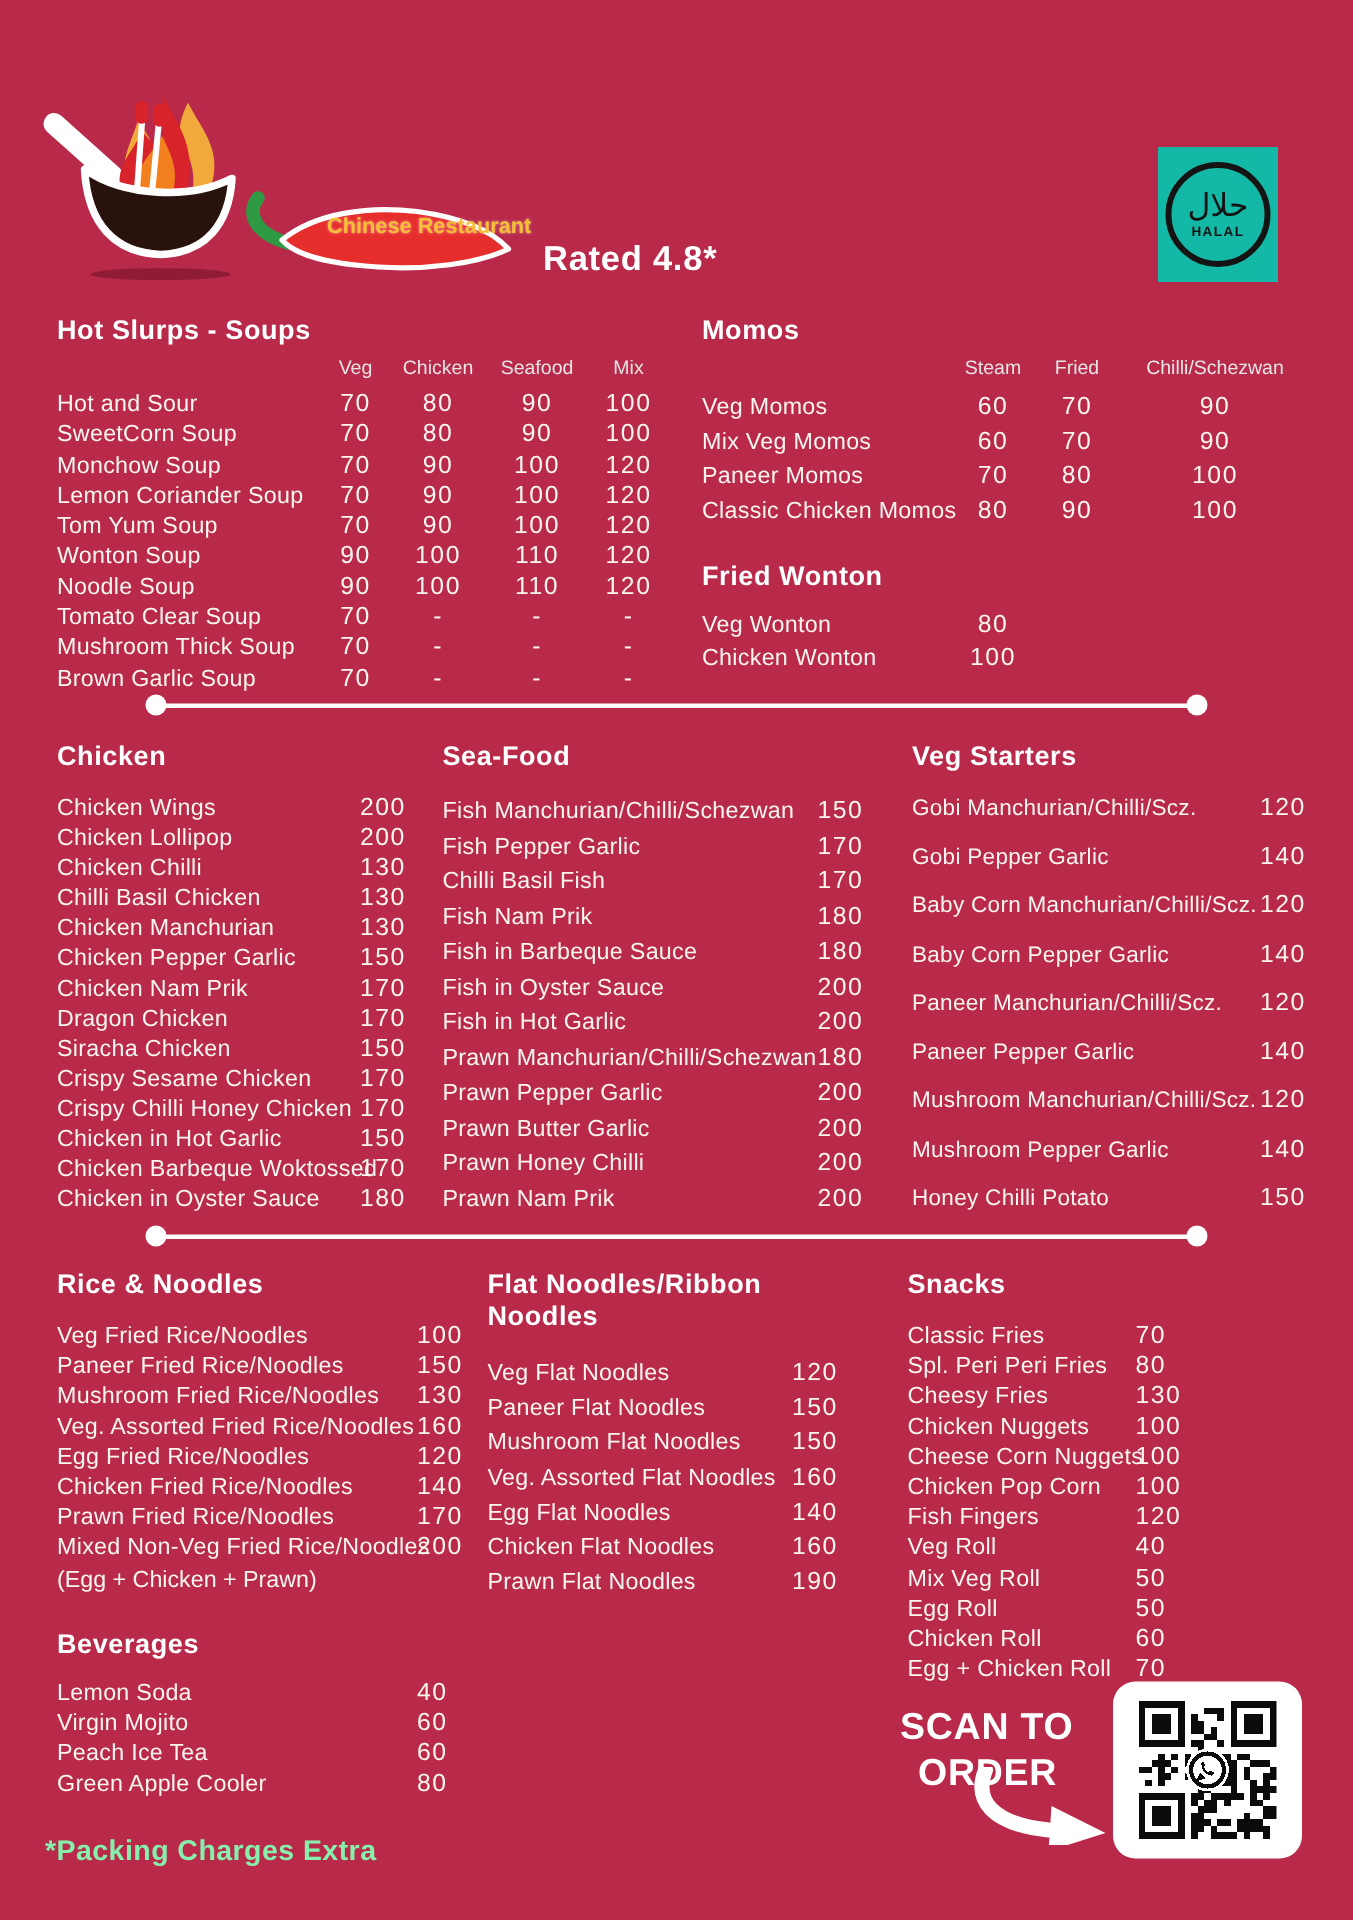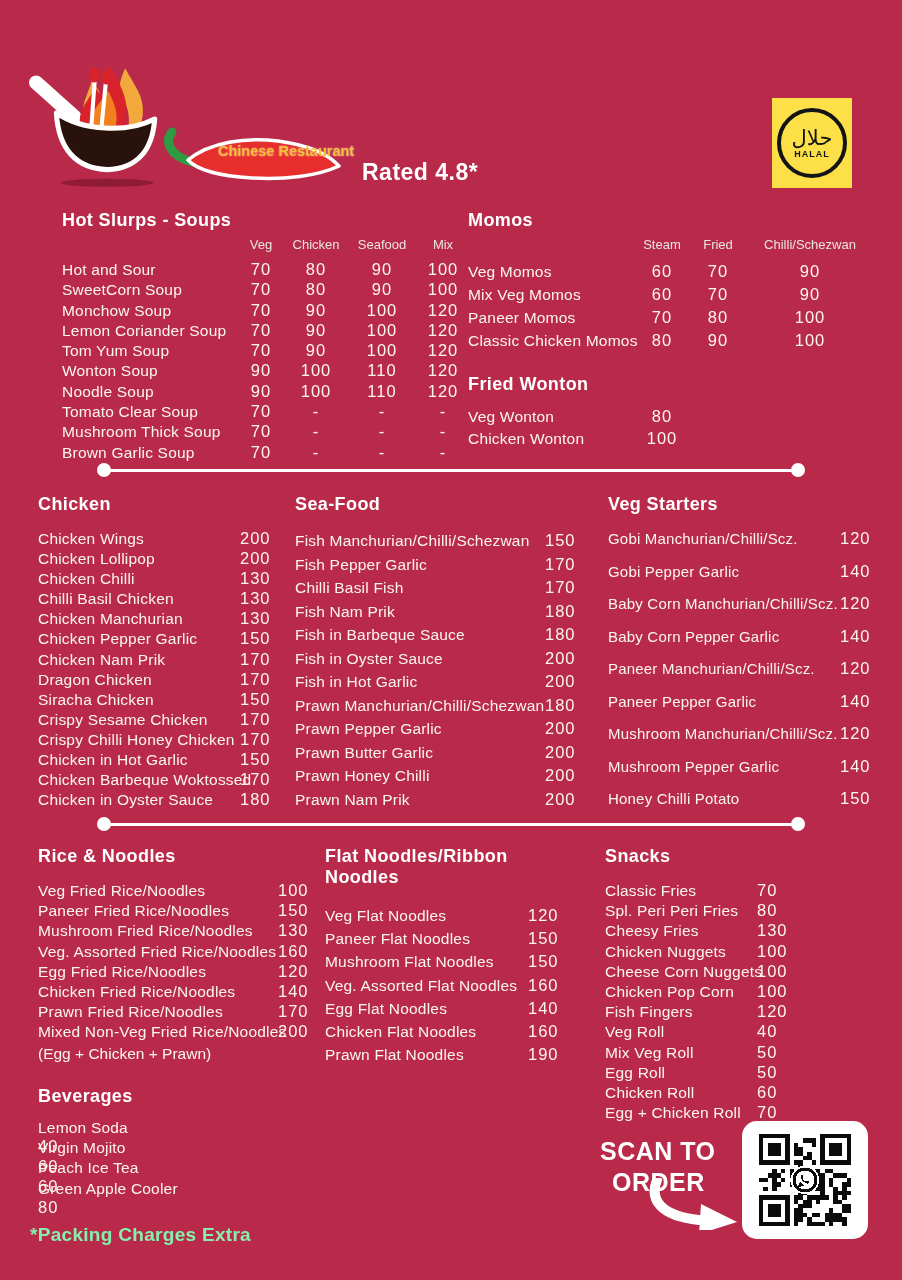--- a/index.html
+++ b/index.html
@@ -8,35 +8,35 @@
     background:#B92A4A;color:#FBF5EF;
     font-family:"Liberation Sans",sans-serif;
     -webkit-font-smoothing:antialiased;
   }
   
   .logo-wok{position:absolute;left:28px;top:50px;width:152px;height:142px;}
   .brand{position:absolute;left:170px;top:30px;font-size:96px;font-weight:bold;color:#FFFFFF;letter-spacing:2px;line-height:1;}
   .chili-banner{position:absolute;left:158px;top:126px;width:185px;height:56px;}
   .tagline{position:absolute;left:218px;top:143px;font-size:14.5px;font-weight:bold;color:#F6BF35;white-space:nowrap;text-shadow:0 0 2px rgba(255,255,255,.55);}
   .rated{position:absolute;left:362px;top:159px;font-size:23px;font-weight:bold;color:#FFFFFF;letter-spacing:.5px;}
-  .halal{position:absolute;left:772px;top:98px;width:80px;height:90px;background:#fde047;display:flex;align-items:center;justify-content:center;}
+  .halal{position:absolute;left:772px;top:98px;width:80px;height:90px;background:#14b8a6;display:flex;align-items:center;justify-content:center;}
   .halal-circle{width:62px;height:62px;border:4px solid #141414;border-radius:50%;display:flex;flex-direction:column;align-items:center;justify-content:center;}
   .halal-arabic{font-size:21px;line-height:1.05;color:#141414;}
   .halal-label{font-size:9px;font-weight:bold;letter-spacing:1px;color:#141414;}
   
   .sec{position:absolute;}
   .sec h2{margin:0;font-size:18px;font-weight:bold;color:#FFFFFF;letter-spacing:.4px;}
   .row{display:flex;align-items:baseline;}
   .iname{font-size:15.5px;letter-spacing:.2px;white-space:nowrap;}
   .price{font-size:16.5px;letter-spacing:1px;white-space:nowrap;}
   .c{text-align:center;}
   .colhead{display:flex;font-size:13px;margin-top:6px;color:#e5e5e5;}
   .note{font-size:15.5px;margin-top:2px;}
   
-  .sec-soups{left:38px;top:210px;width:420px;margin-left:24px;}
+  .sec-soups{left:38px;top:210px;width:420px;}
   .sec-soups .rows{margin-top:8px;}
   .sec-soups .row{height:20.3px;}
   .sec-soups .iname{width:172px;}
   .sec-soups .w1{width:54px;} .sec-soups .w2{width:56px;} .sec-soups .w3{width:76px;} .sec-soups .w4{width:46px;}
   
   .sec-momos{left:468px;top:210px;width:410px;}
   .sec-momos .rows{margin-top:10px;}
   .sec-momos .row{height:23px;}
   .sec-momos .iname{width:166px;}
   .sec-momos .w1{width:56px;} .sec-momos .w2{width:56px;} .sec-momos .w3{width:128px;}
@@ -68,21 +68,21 @@
   .sec-flat{left:325px;top:846px;width:260px;}
   .sec-flat .rows{margin-top:18px;}
   .sec-flat .row{height:23.2px;}
   .sec-flat .iname{width:203px;}
   .sec-snacks{left:605px;top:846px;width:255px;}
   .sec-snacks .rows{margin-top:14px;}
   .sec-snacks .row{height:20.2px;}
   .sec-snacks .iname{width:152px;}
   .sec-bev{left:38px;top:1086px;width:290px;}
   .sec-bev .rows{margin-top:12px;}
-  .sec-bev .row{height:20.2px;flex-direction:column;}
+  .sec-bev .row{height:20.2px;}
   .sec-bev .iname{width:240px;}
   
   .divider{position:absolute;left:97px;width:708px;height:14px;}
   .divider .line{position:absolute;left:6px;right:6px;top:5.5px;height:3px;background:#FFFFFF;border-radius:2px;}
   .divider .dot{position:absolute;top:0;width:14px;height:14px;border-radius:50%;background:#FFFFFF;}
   .divider .dot.l{left:0;} .divider .dot.r{right:0;}
   .divider1{top:463px;} .divider2{top:817px;}
   
   .packing{position:absolute;left:30px;top:1224px;font-size:19px;font-weight:bold;color:#86efac;letter-spacing:.3px;}
   .scan{position:absolute;left:600px;top:1136px;font-size:25px;font-weight:bold;color:#FFFFFF;line-height:1.25;letter-spacing:.5px;}

